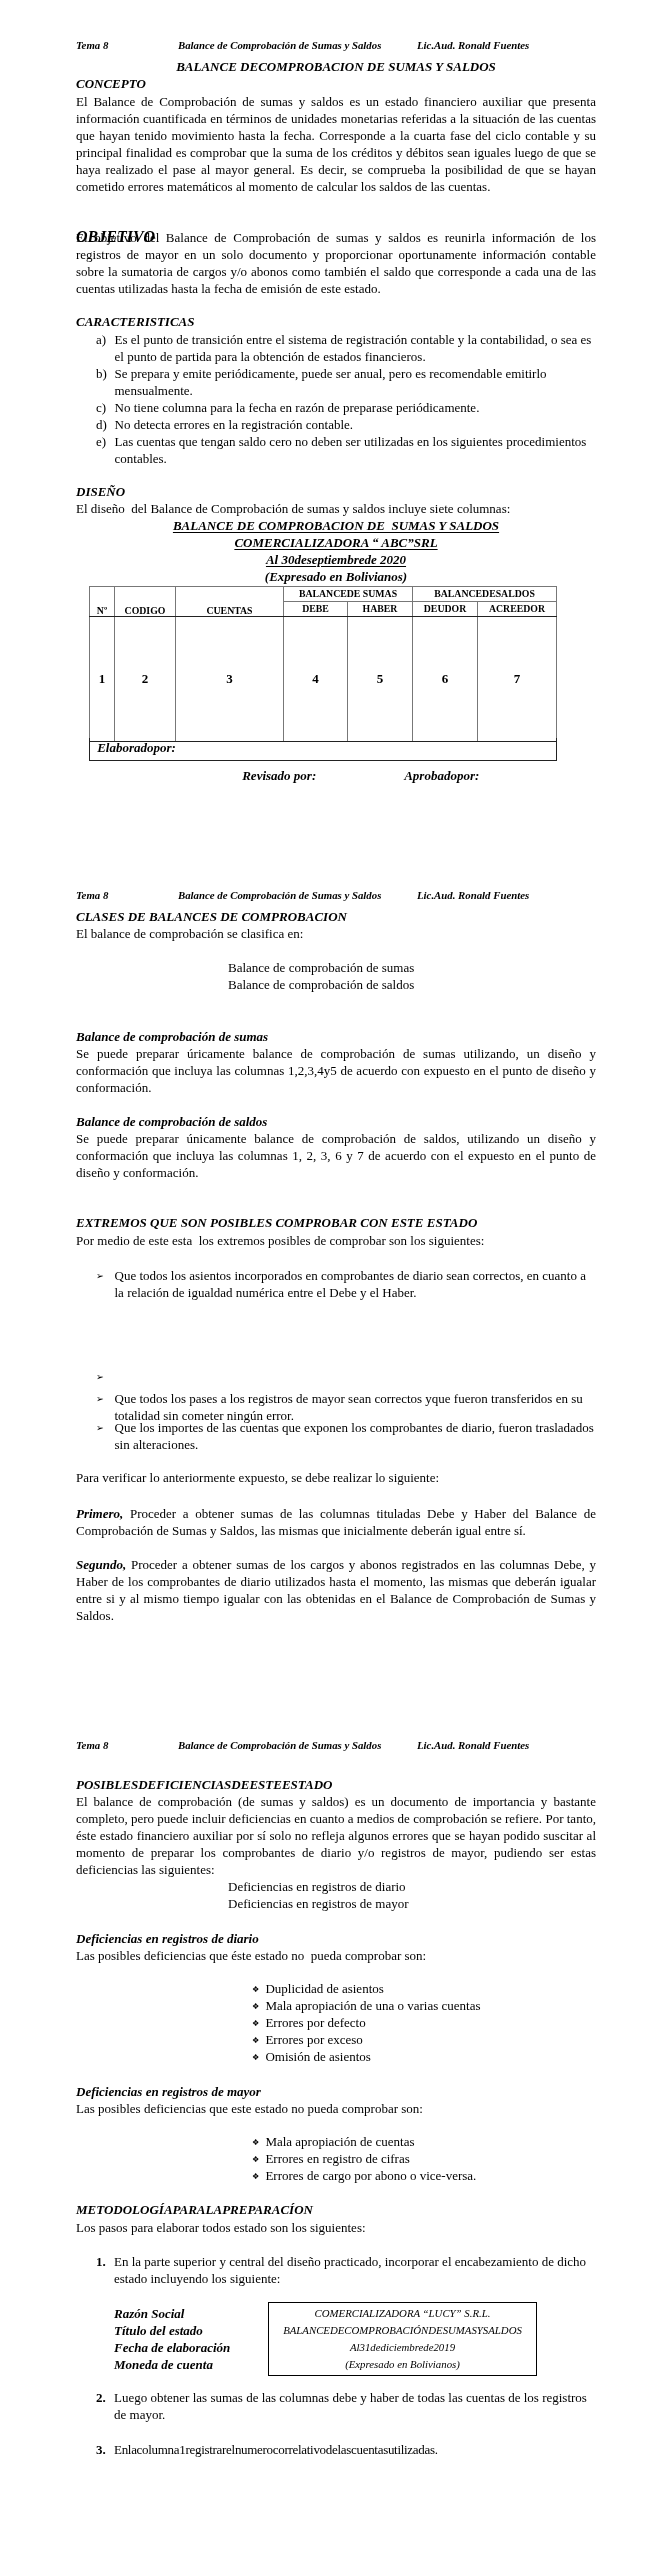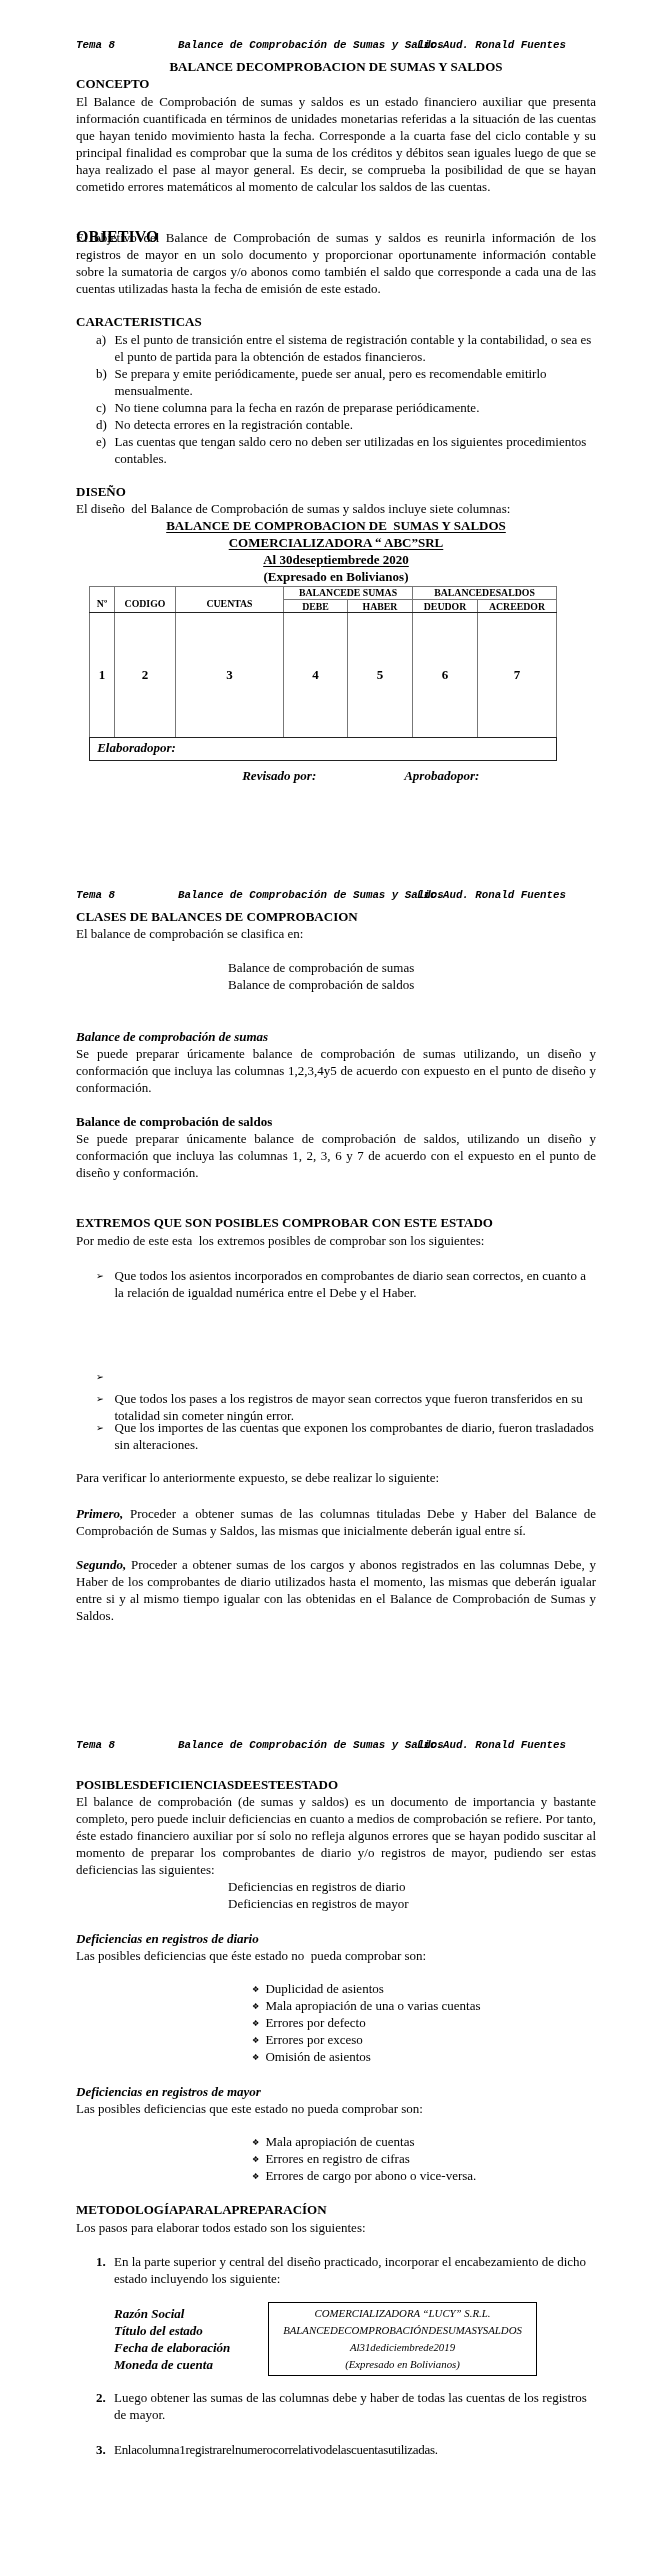--- a/index.html
+++ b/index.html
@@ -2,30 +2,30 @@
 <html style="font-size:8.2px"><head>
 <meta charset="utf-8">
 <style>
   html, body { margin: 0; padding: 0; background: #ffffff; }
   body {
     width: 657px; height: 3402px; position: relative; overflow: hidden;
     font-family: "Liberation Serif", serif; color: #000;
   }
   .runhead {
     position: absolute; left: 0; width: 657px; height: 17px;
-    font-family: Liberation Mono, monospace; font-weight: bold; font-style: italic;
+    font-family: Liberation Serif, serif; font-weight: bold; font-style: italic;
     font-size: 10.8px; line-height: 17px;
   }
   .runhead span { position: absolute; top: 0; white-space: nowrap; }
 
   .blk {
     position: absolute; left: 76px; width: 520px; margin: 0;
     font-size: 13px; line-height: 17px;
   }
-  .h { font-weight: bold; }
+  .h { font-weight: bold; font-style: italic; }
   .bi { font-weight: bold; font-style: italic; }
   .j { text-align: justify; }
   .c { text-align: center; }
   .pre { white-space: pre-wrap; }
   .ul { text-decoration: underline; text-decoration-thickness: 1px; text-underline-offset: 2.1px; }
   .line { display: block; }
 
   .list {
     position: absolute; left: 96px; width: 500px;
     font-size: 13px; line-height: 17px;
@@ -60,21 +60,21 @@
     border-collapse: collapse; table-layout: fixed; border: 1px solid #222;
     font-family: "Liberation Serif", serif;
   }
   .bt th {
     font-weight: bold; font-size: 9.8px; line-height: 11.3px; border: 0.5px solid #777;
     padding: 0; text-align: center; vertical-align: middle;
   }
   .bt tr.r1 { height: 13px; }
   .bt tr.r2 { height: 13.4px; }
   .bt tr.rb { height: 125px; }
-  .bt th.span2 { vertical-align: top; padding-top: 11px; border-bottom: 1.5px double #222; }
+  .bt th.span2 { vertical-align: top; padding-top: 18px; border-bottom: 1.5px double #222; }
   .bt tr.r2 th { border-bottom: 1.5px double #222; }
   .bt td {
     border-left: 0.5px solid #777; border-right: 0.5px solid #777; border-bottom: 1.5px double #222;
     text-align: center; vertical-align: middle; font-weight: bold; font-size: 13px; padding: 0;
   }
   .sig {
     position: absolute; left: 89px; top: 738px; width: 468px; height: 23px;
     box-sizing: border-box; border: 1px solid #222; border-top: none; display: flex;
   }
   .sig div {

